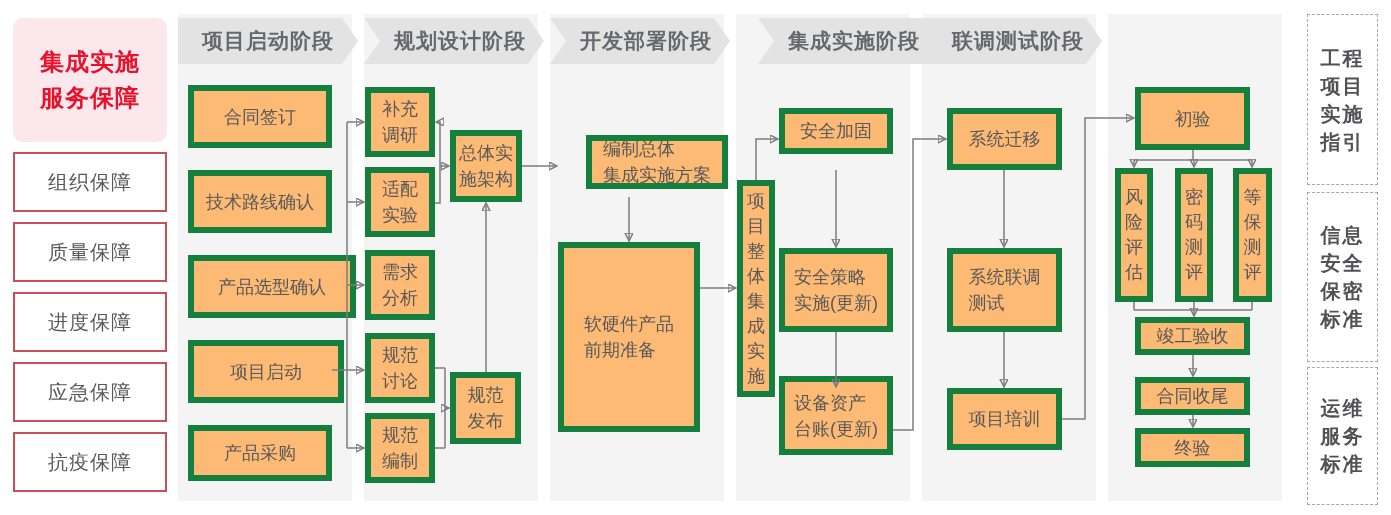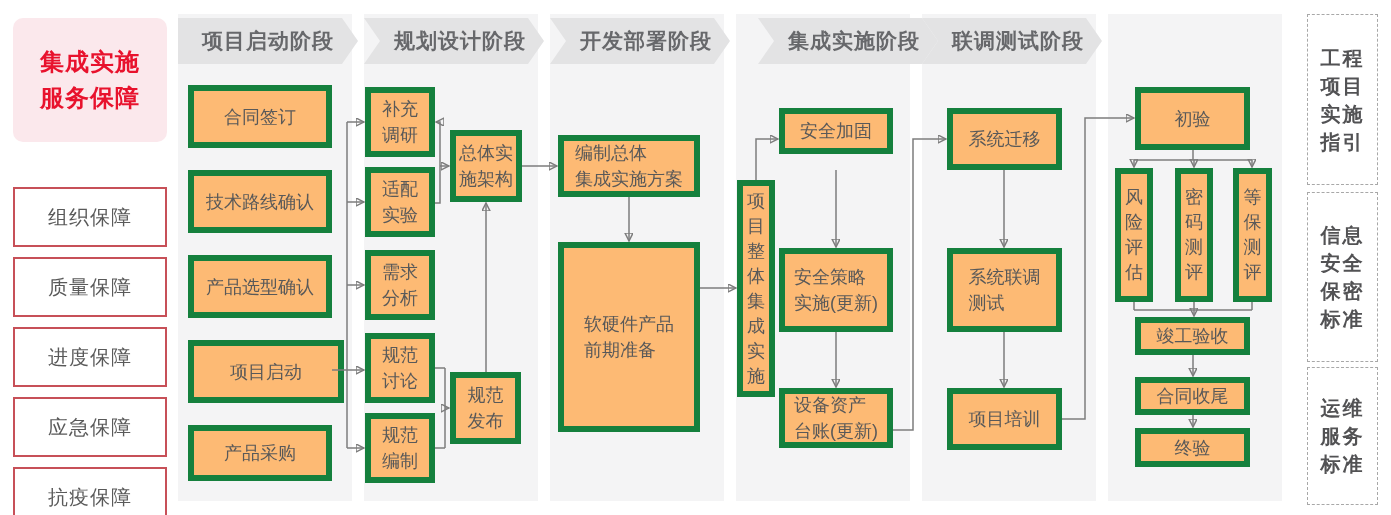--- a/index.html
+++ b/index.html
@@ -20,21 +20,21 @@
   }
   .fb{
     position:absolute;background:#fdba74;border:6px solid #15803d;box-sizing:border-box;
     color:#595959;font-size:18px;line-height:26px;white-space:pre-line;
     display:flex;align-items:center;justify-content:center;
   }
   .fb.vert{line-height:25px;font-size:18px;}
   .sb{
     position:absolute;left:13px;width:154px;height:60px;background:#ffffff;
     border:2px solid #c75058;box-sizing:border-box;color:#595959;font-size:20px;
-    display:flex;align-items:center;justify-content:center;letter-spacing:1px;margin-top:35px;
+    display:flex;align-items:center;justify-content:center;letter-spacing:1px;
   }
   .pinkbox{
     position:absolute;left:13px;top:18px;width:154px;height:124px;background:#fbe8ec;
     border-radius:10px;color:#e8122d;font-size:24px;font-weight:bold;line-height:36px;
     display:flex;align-items:center;justify-content:center;text-align:center;
     white-space:pre-line;letter-spacing:1px;
   }
   .std{
     position:absolute;left:1307px;width:71px;background:#ffffff;border:1px dashed #a8a8a8;
     box-sizing:border-box;color:#525254;font-size:20px;font-weight:bold;line-height:28px;
@@ -65,56 +65,56 @@
   <div class="sb" style="top:432px">抗疫保障</div>
 
   <div class="hdr" style="left:178px">项目启动阶段</div>
   <div class="hdr notch" style="left:364px">规划设计阶段</div>
   <div class="hdr notch" style="left:550px">开发部署阶段</div>
   <div class="hdr notch" style="left:758px">集成实施阶段</div>
   <div class="hdr notch" style="left:922px">联调测试阶段</div>
 
   <div class="fb" style="left:188px;top:85px;width:144px;height:63px">合同签订</div>
   <div class="fb" style="left:188px;top:170px;width:144px;height:63px">技术路线确认</div>
-  <div class="fb" style="left:188px;top:255px;width:144px;height:63px">产品选型确认</div>
+  <div class="fb" style="left:188px;top:255px;width:168px;height:63px">产品选型确认</div>
   <div class="fb" style="left:188px;top:340px;width:156px;height:63px">项目启动</div>
   <div class="fb" style="left:188px;top:425px;width:144px;height:56px">产品采购</div>
 
   <div class="fb" style="left:365px;top:87px;width:70px;height:70px">补充
 调研</div>
   <div class="fb" style="left:365px;top:167px;width:70px;height:70px">适配
 实验</div>
   <div class="fb" style="left:365px;top:250px;width:70px;height:70px">需求
 分析</div>
   <div class="fb" style="left:365px;top:333px;width:70px;height:70px">规范
 讨论</div>
   <div class="fb" style="left:365px;top:413px;width:70px;height:70px">规范
 编制</div>
   <div class="fb" style="left:450px;top:130px;width:72px;height:72px">总体实
 施架构</div>
   <div class="fb" style="left:450px;top:372px;width:71px;height:72px">规范
 发布</div>
 
-  <div class="fb" style="left:558px;top:135px;width:142px;height:62px">编制总体
+  <div class="fb" style="left:586px;top:135px;width:142px;height:54px">编制总体
 集成实施方案</div>
   <div class="fb" style="left:558px;top:242px;width:142px;height:190px">软硬件产品
 前期准备</div>
 
   <div class="fb vert" style="left:737px;top:180px;width:38px;height:217px">项
 目
 整
 体
 集
 成
 实
 施</div>
   <div class="fb" style="left:779px;top:108px;width:114px;height:46px">安全加固</div>
   <div class="fb" style="left:779px;top:248px;width:114px;height:84px">安全策略
 实施(更新)</div>
-  <div class="fb" style="left:779px;top:388px;width:114px;height:60px">设备资产
+  <div class="fb" style="left:779px;top:376px;width:114px;height:79px">设备资产
 台账(更新)</div>
 
   <div class="fb" style="left:947px;top:248px;width:115px;height:84px">系统联调
 测试</div>
   <div class="fb" style="left:947px;top:108px;width:115px;height:62px">系统迁移</div>
   <div class="fb" style="left:947px;top:388px;width:115px;height:62px">项目培训</div>
 
   <div class="fb" style="left:1135px;top:87px;width:115px;height:63px">初验</div>
   <div class="fb vert" style="left:1115px;top:168px;width:38px;height:134px">风
 险

